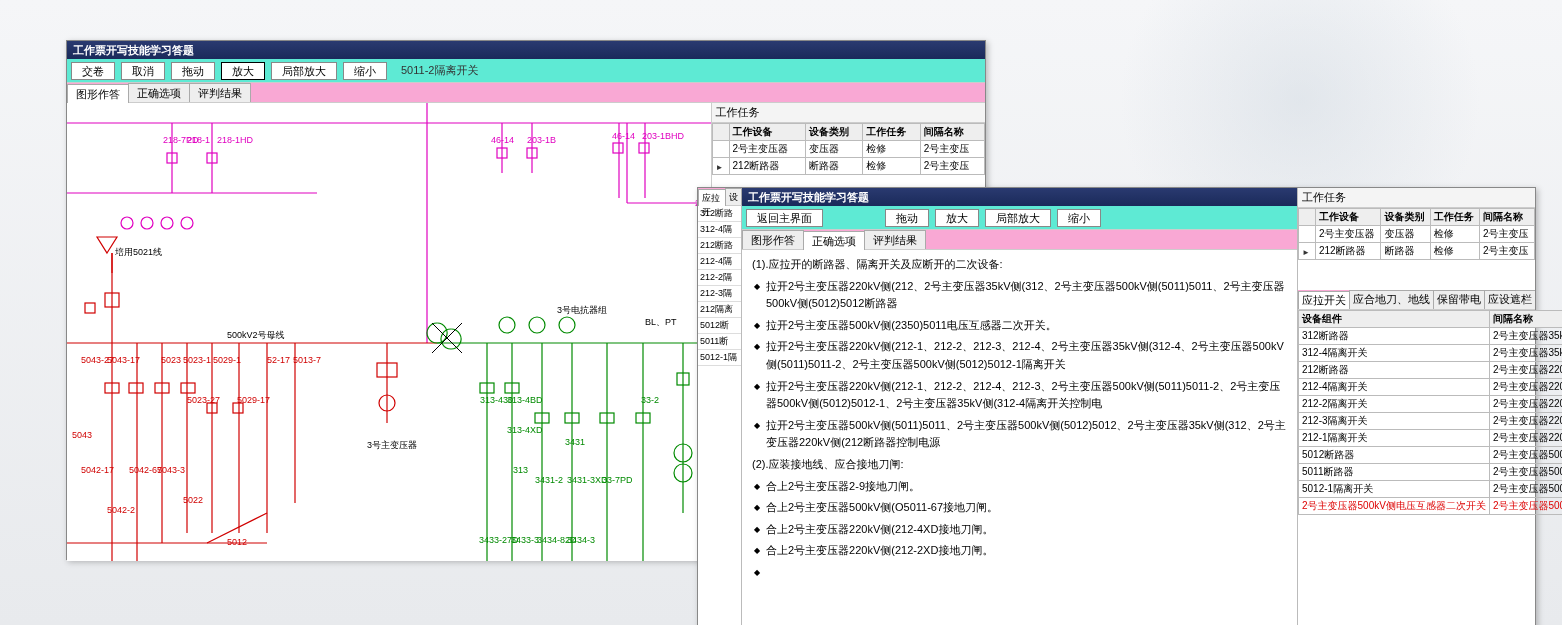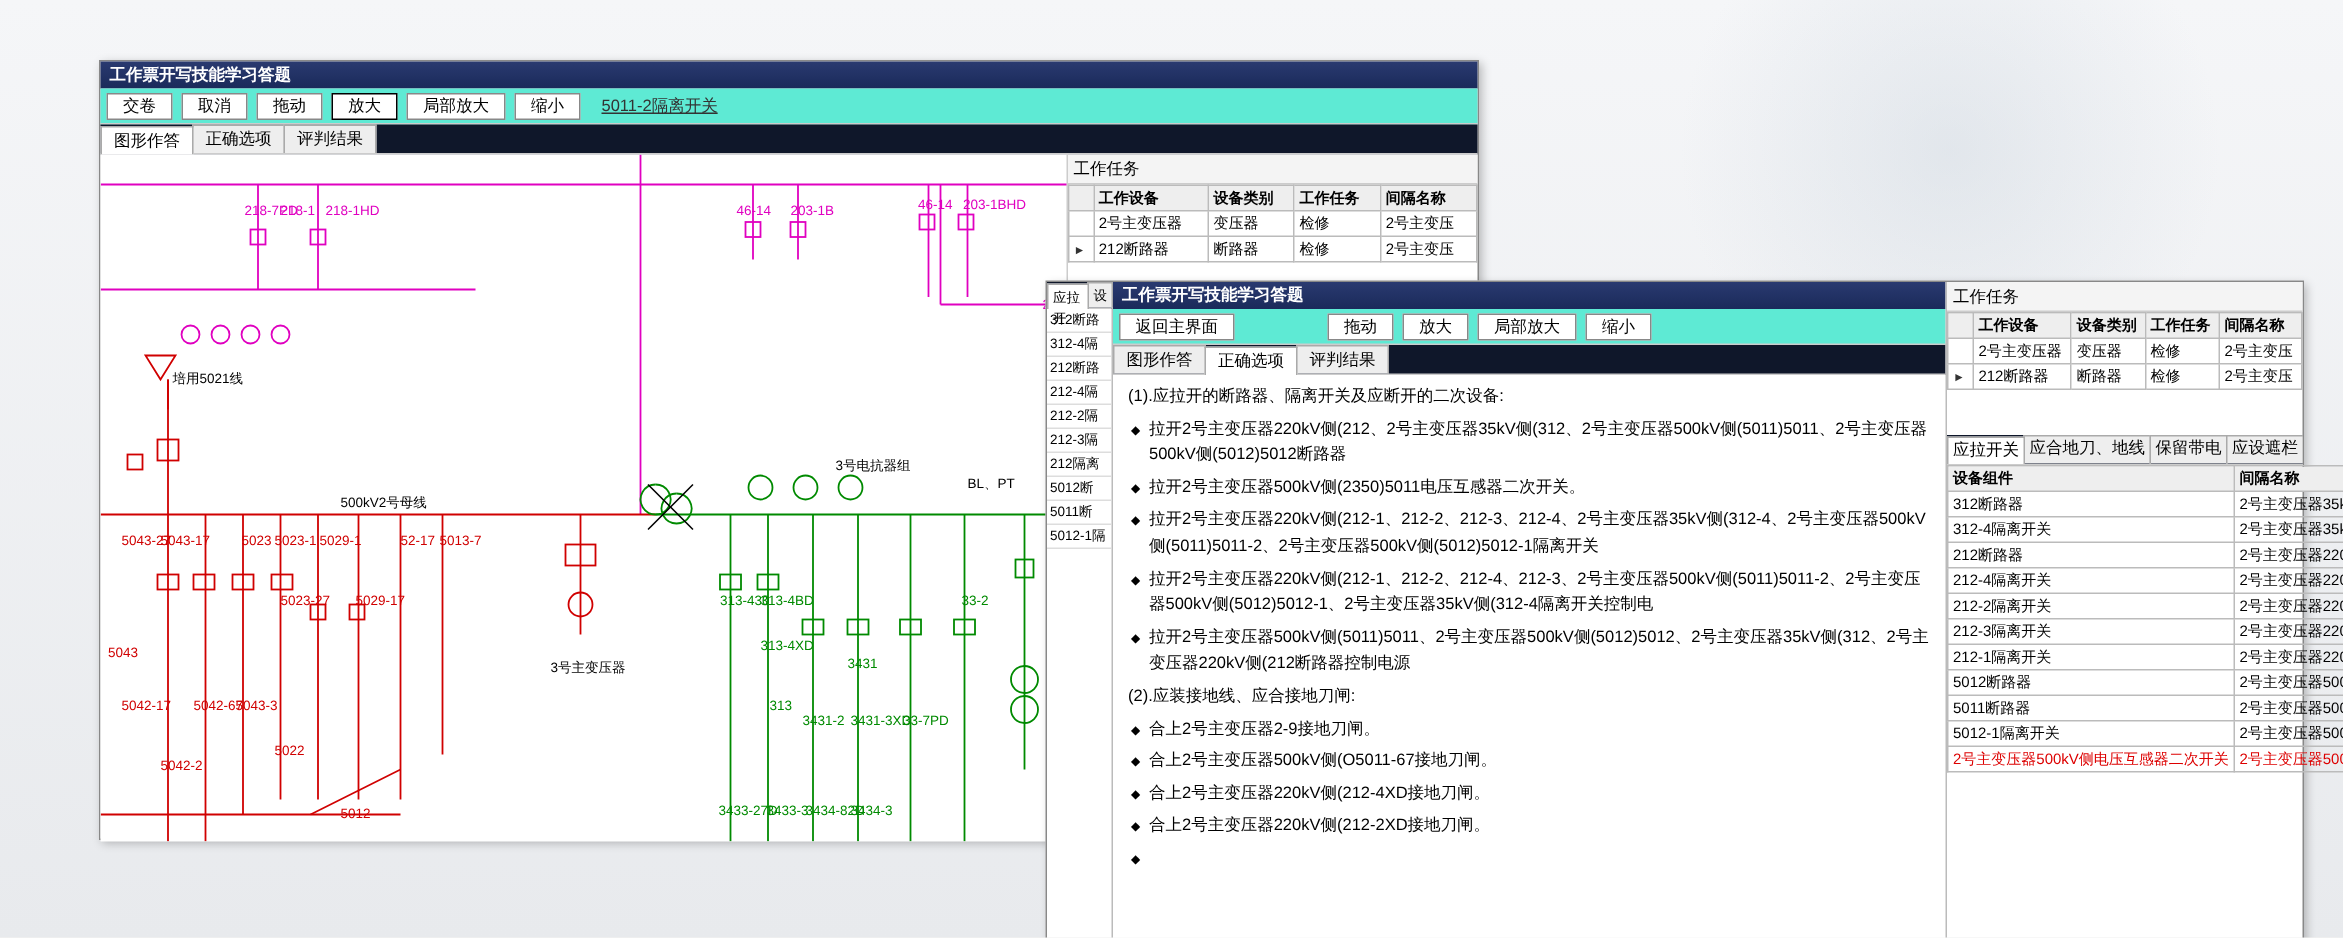--- a/index.html
+++ b/index.html
@@ -52,26 +52,25 @@
     height: 18px;
     line-height: 14px;
   }
   .toolbar button.active {
     border: 1px solid #000;
     background: #fff;
   }
   .status-text {
     margin-left: 8px;
     color: #333;
-    text-decoration: underline;
   }
   .tabs {
     display: flex;
     border-bottom: 1px solid #ccc;
-    background: #0f172a;
+    background: #f9a8d4;
     height: 20px;
   }
   .tab {
     padding: 2px 8px;
     border: 1px solid #aaa;
     border-bottom: none;
     background: #eee;
     cursor: pointer;
     margin-right: -1px;
     font-size: 11px;

